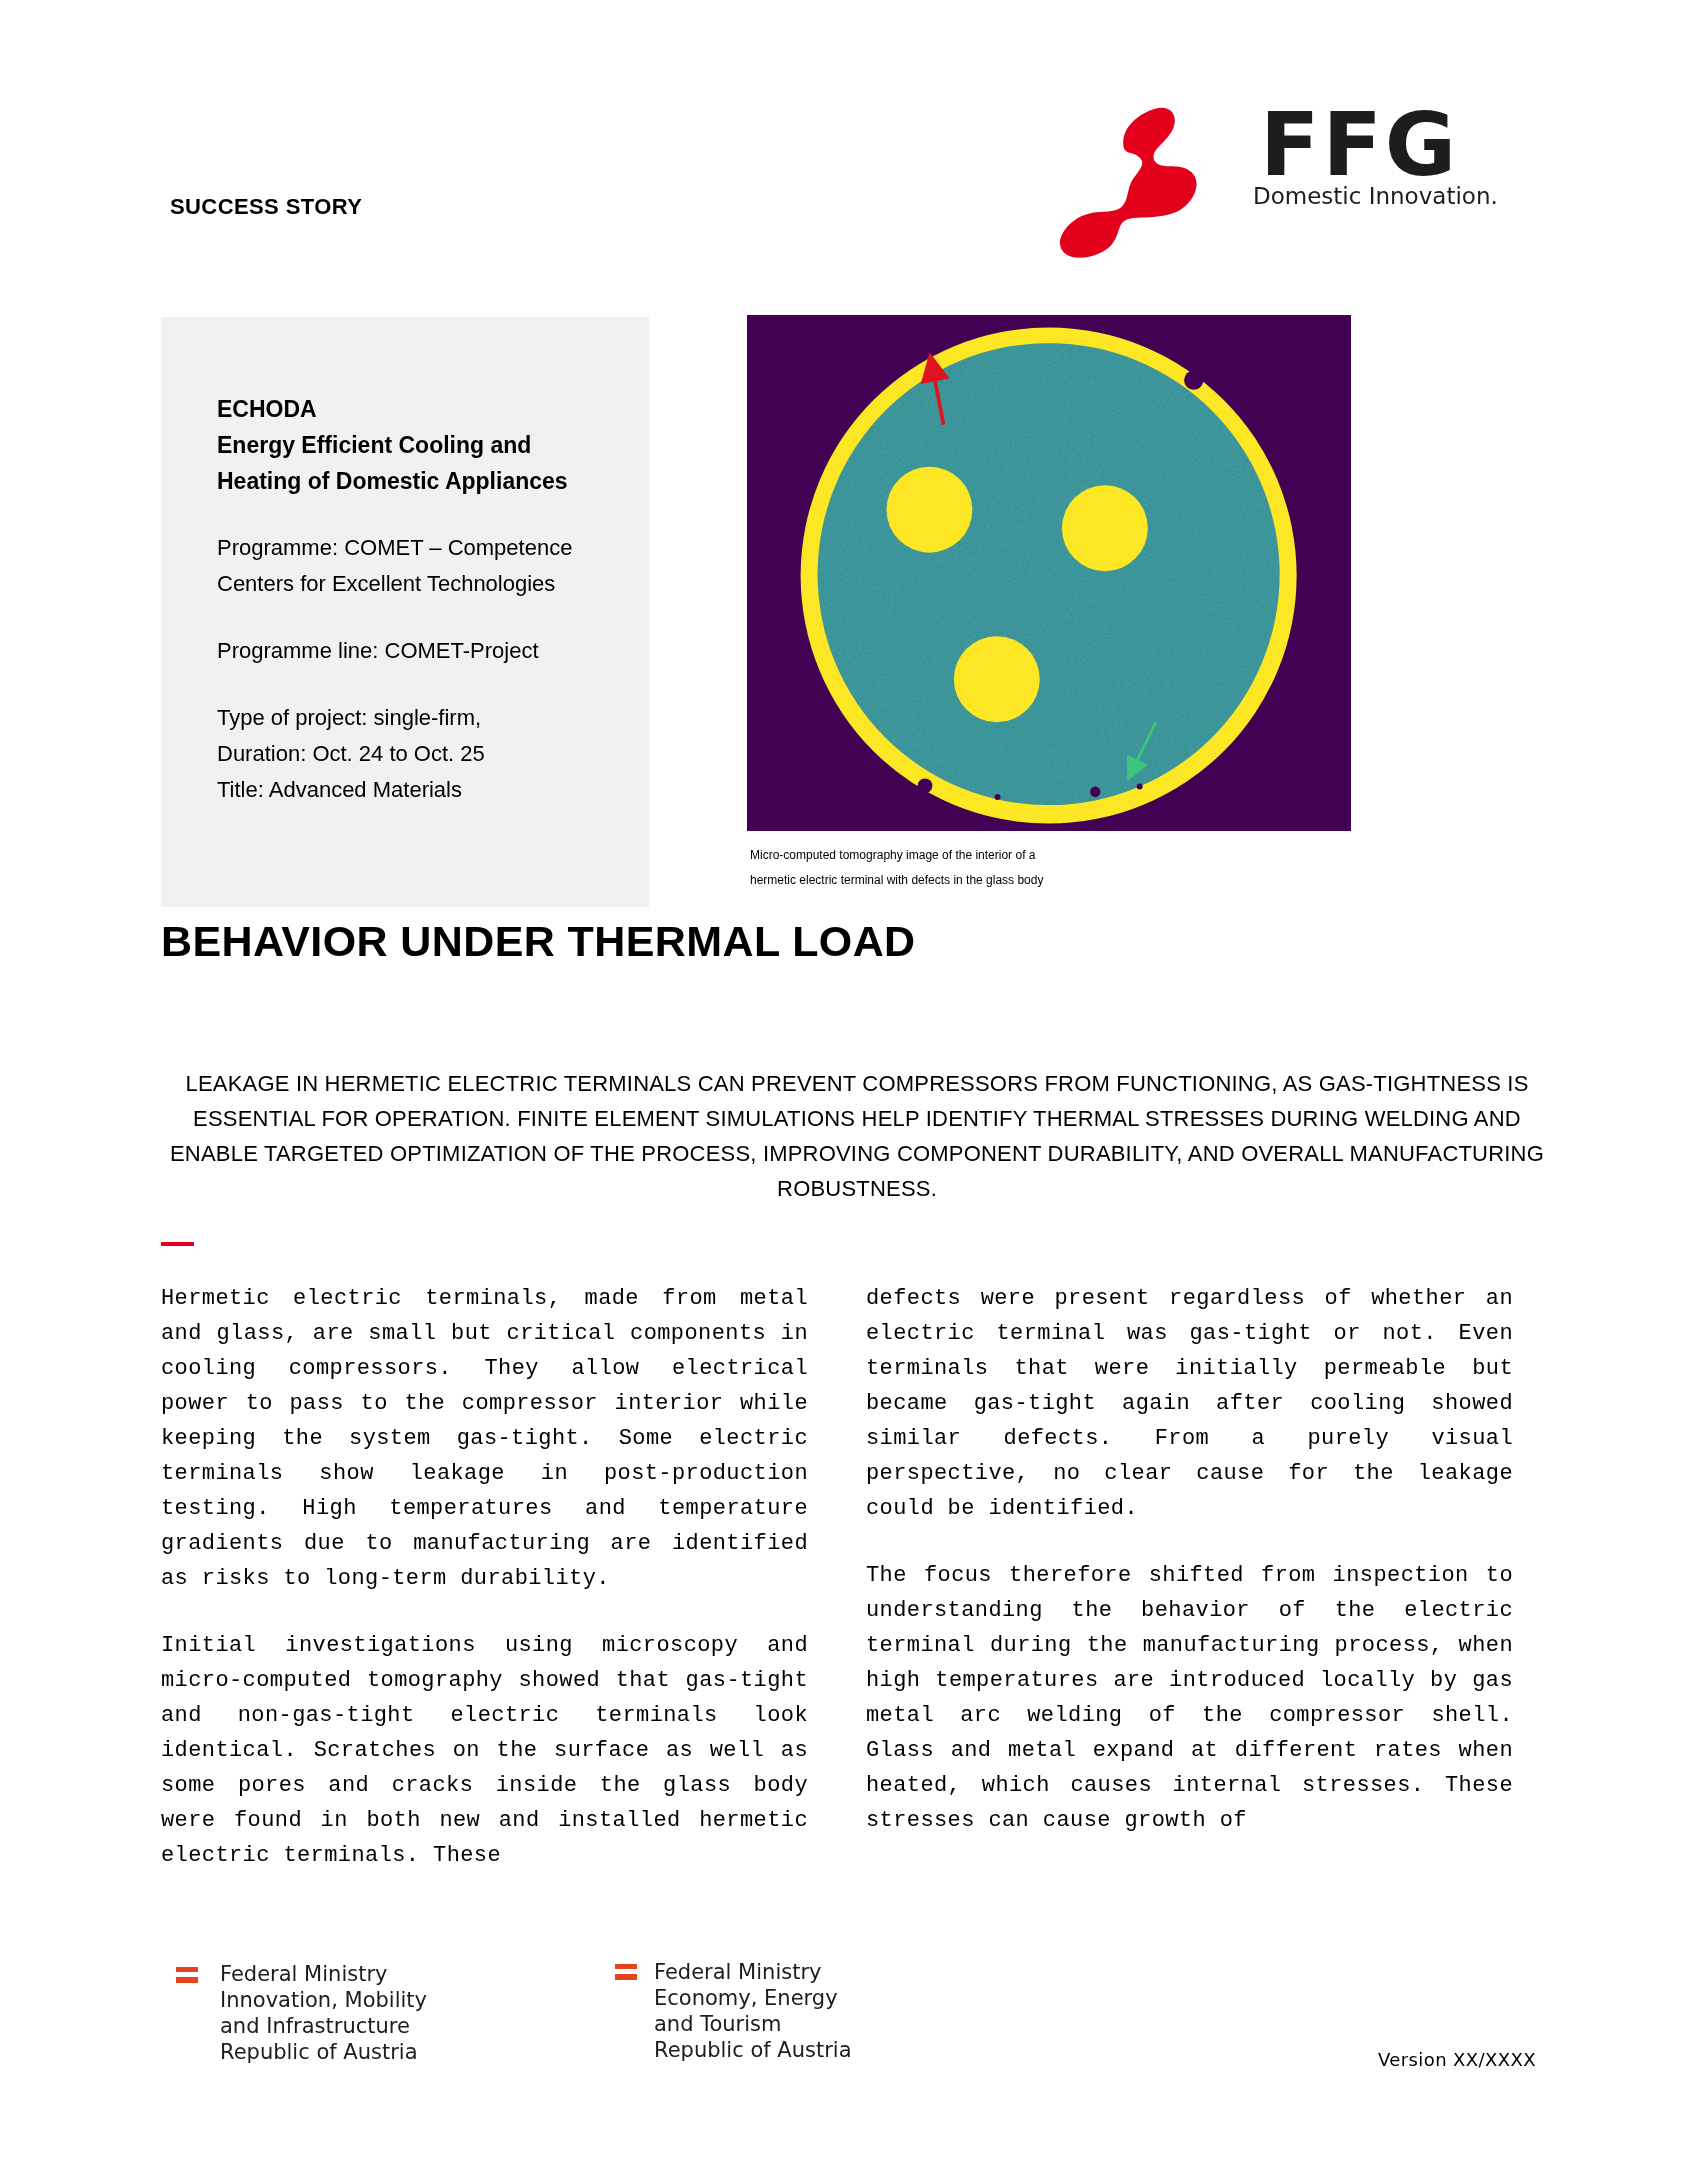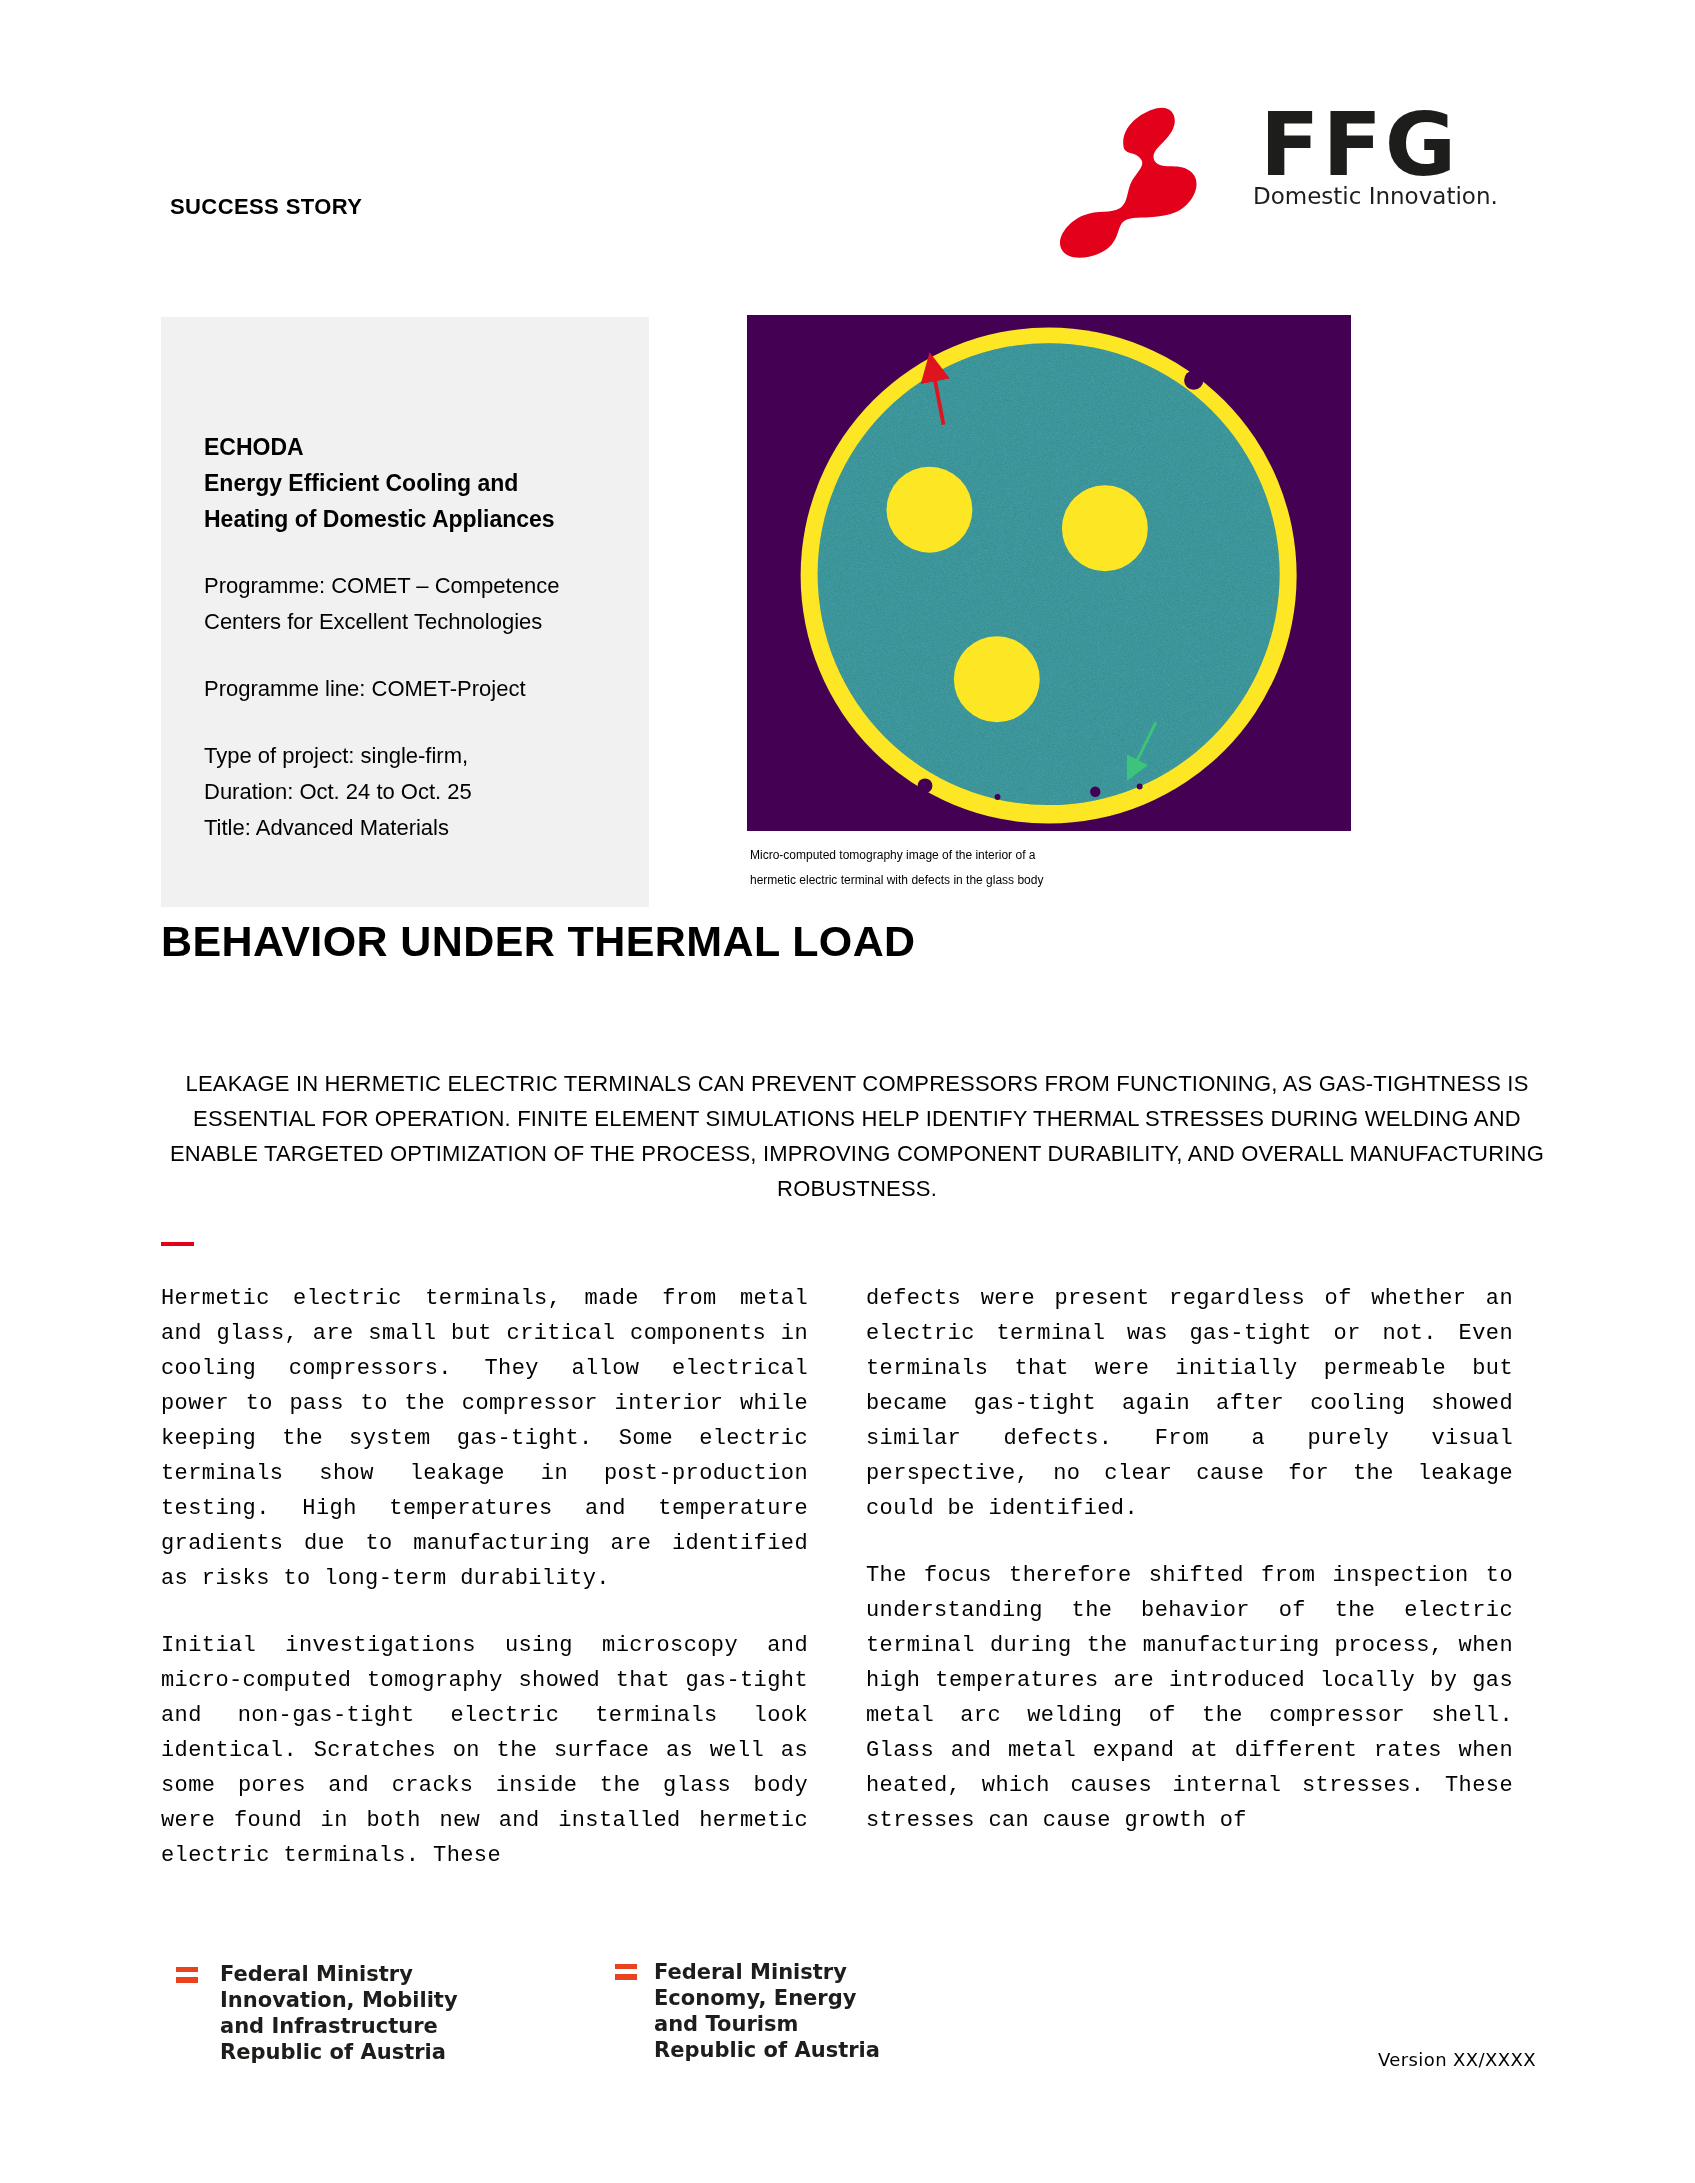--- a/index.html
+++ b/index.html
@@ -10,42 +10,42 @@
   .success-story { left: 170px; top: 194px; font-size: 22px; font-weight: bold; letter-spacing: 0.4px; }
 
   
   .ffg-logo { left: 1052px; top: 104px; width: 504px; height: 156px; }
   .ffg-mark { position: absolute; left: 0; top: 0; width: 178px; height: 156px; }
   .ffg-word { position: absolute; left: 208px; top: -10.4px; font-size: 87px; font-weight: bold; color: #1d1d1b; letter-spacing: 3px; font-family: "DejaVu Sans", sans-serif; }
   .ffg-tag { position: absolute; left: 201px; top: 79px; font-size: 23px; color: #1d1d1b; font-family: "DejaVu Sans", sans-serif; }
 
   
   .info-box { left: 161px; top: 317px; width: 488px; height: 590px; background: #f1f1f1; }
-  .info-box .inner { position: absolute; left: 43px; top: 74px; width: 430px; margin-top: 38px; }
+  .info-box .inner { position: absolute; left: 56px; top: 74px; width: 430px; }
   .info-title { font-size: 23px; font-weight: bold; line-height: 36px; }
   .info-line { font-size: 22px; line-height: 36px; }
   .gap { height: 31px; }
 
   
   .ct-image { left: 747px; top: 315px; width: 604px; height: 516px; background: #440154; }
   .caption { left: 750px; top: 843px; width: 607px; font-size: 12px; line-height: 25px; }
 
   .headline { left: 161px; top: 909px; width: 1392px; font-size: 43px; font-weight: bold; line-height: 64px; letter-spacing: 0.4px; }
 
   .lead { left: 161px; top: 1066px; width: 1392px; font-size: 22px; line-height: 35px; letter-spacing: 0.2px; text-align: center; }
 
   .red-dash { left: 161px; top: 1242px; width: 33px; height: 4.4px; background: #e2001a; }
 
   .col { top: 1281px; width: 647px; font-size: 22px; line-height: 35px; text-align: justify; letter-spacing: 0.4px; }
   .col p { margin: 0 0 32px 0; font-family: Liberation Mono, monospace; }
   .col-left { left: 161px; }
   .col-right { left: 866px; }
 
   
-  .ministry { font-size: 21px; line-height: 26px; color: #1d1d1b; font-family: "DejaVu Sans", sans-serif; font-weight: bold; }
+  .ministry { font-size: 21px; line-height: 26px; color: #1d1d1b; font-family: "DejaVu Sans", sans-serif; }
   .ministry-1 { left: 220px; top: 1961px; }
   .ministry-2 { left: 654px; top: 1959px; }
   .flag { position: absolute; width: 22px; height: 16.3px; }
   .flag-1 { left: 176px; top: 1967px; }
   .flag-2 { left: 615px; top: 1964px; }
   .flag .bar { position: absolute; left: 0; width: 22px; height: 5.2px; background: #e8421f; }
   .flag .bar.top { top: 0; }
   .flag .bar.bot { top: 10.4px; }
   .version { left: 1378px; top: 2049px; font-size: 18px; font-family: "DejaVu Sans", sans-serif; letter-spacing: 0.4px; }
 </style>

